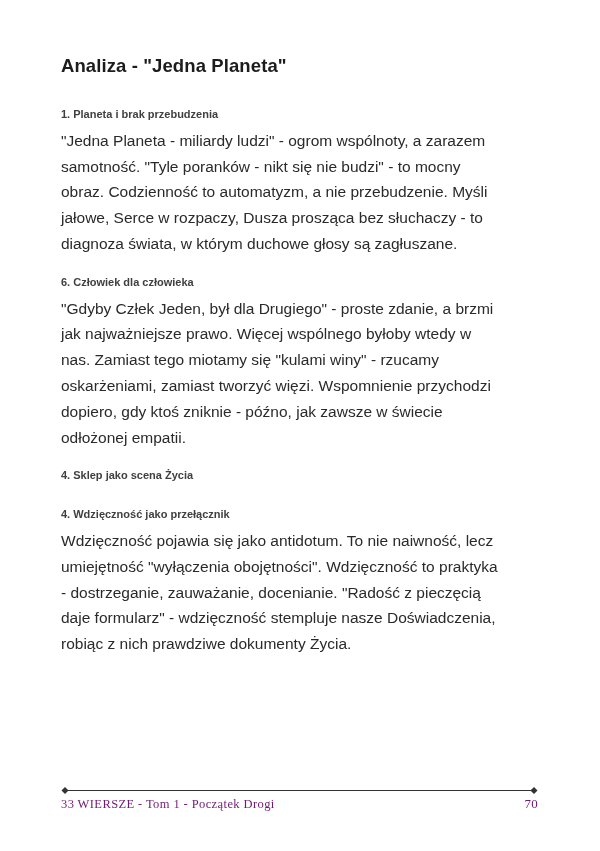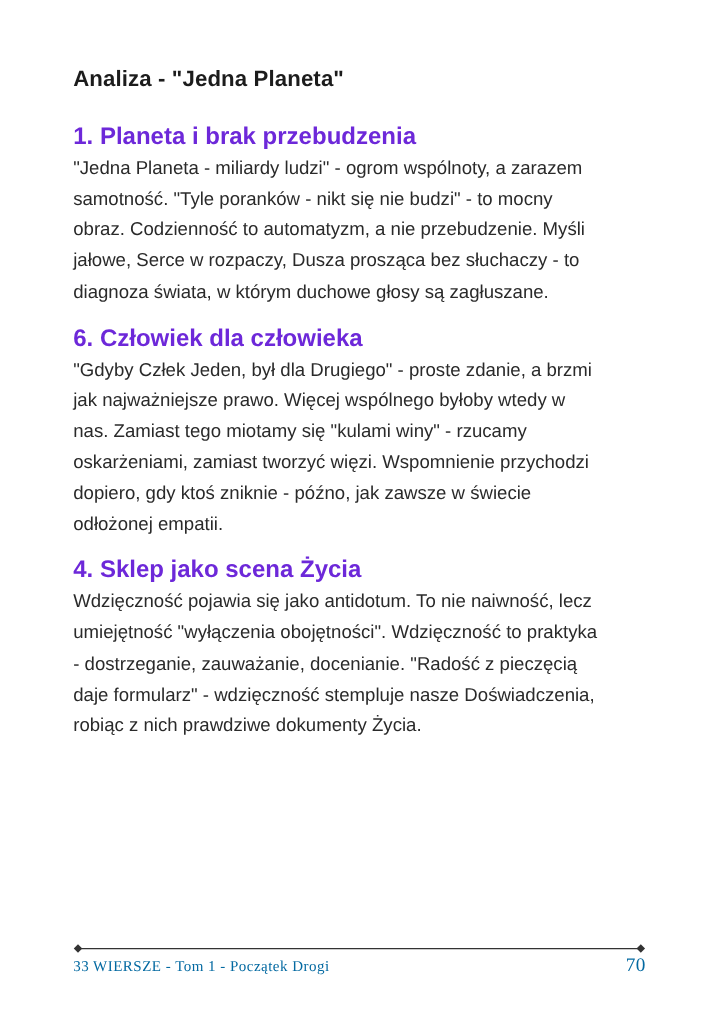--- a/index.html
+++ b/index.html
@@ -17,25 +17,25 @@
   h1.doc-title {
     font-size: 18.5px;
     line-height: 28px;
     font-weight: 700;
     letter-spacing: 0.1px;
     margin: 0 0 22px 0;
     color: #1c1c1c;
   }
   section.analysis-section { margin: 0; }
   h2.section-heading {
-    font-size: 20px;
+    font-size: 11px;
     line-height: 25.8px;
     font-weight: 700;
     margin: 13px 0 0 0;
-    color: #6d28d9;
+    color: #404040;
   }
   p.section-body {
     font-size: 15.5px;
     line-height: 25.8px;
     margin: 0;
     white-space: pre-line;
     color: #2a2a2a;
   }
   .footer {
     position: absolute;
@@ -43,28 +43,28 @@
     right: 62px;
     top: 786px;
   }
   .footer-rule { display: block; width: 100%; height: 9px; }
   .footer-row {
     display: flex;
     justify-content: space-between;
     align-items: baseline;
     margin-top: 1px;
     font-family: "Liberation Serif", "DejaVu Serif", serif;
-    color: #0369a1;
+    color: #701a75;
   }
   .footer-book-title {
     font-size: 12.5px;
     letter-spacing: 0.4px;
   }
   .footer-page-number {
-    font-size: 16px;
+    font-size: 13px;
     letter-spacing: 0.3px;
   }
 </style>
 </head>
 <body>
 
 <div class="page">
 
   <h1 class="doc-title">Analiza - "Jedna Planeta"</h1>
 
@@ -85,20 +85,21 @@
 oskarżeniami, zamiast tworzyć więzi. Wspomnienie przychodzi
 dopiero, gdy ktoś zniknie - późno, jak zawsze w świecie
 odłożonej empatii.</p>
   </section>
 
   <section class="analysis-section">
     <h2 class="section-heading">4. Sklep jako scena Życia</h2>
   </section>
 
   <section class="analysis-section">
+    <h2 class="section-heading">4. Wdzięczność jako przełącznik</h2>
     <p class="section-body">Wdzięczność pojawia się jako antidotum. To nie naiwność, lecz
 umiejętność "wyłączenia obojętności". Wdzięczność to praktyka
 - dostrzeganie, zauważanie, docenianie. "Radość z pieczęcią
 daje formularz" - wdzięczność stempluje nasze Doświadczenia,
 robiąc z nich prawdziwe dokumenty Życia.</p>
   </section>
 
   <div class="footer">
     <svg class="footer-rule" viewBox="0 0 476 9" preserveAspectRatio="none" xmlns="http://www.w3.org/2000/svg">
       <line x1="4" y1="4.5" x2="472" y2="4.5" stroke="#333333" stroke-width="1.1"></line>

